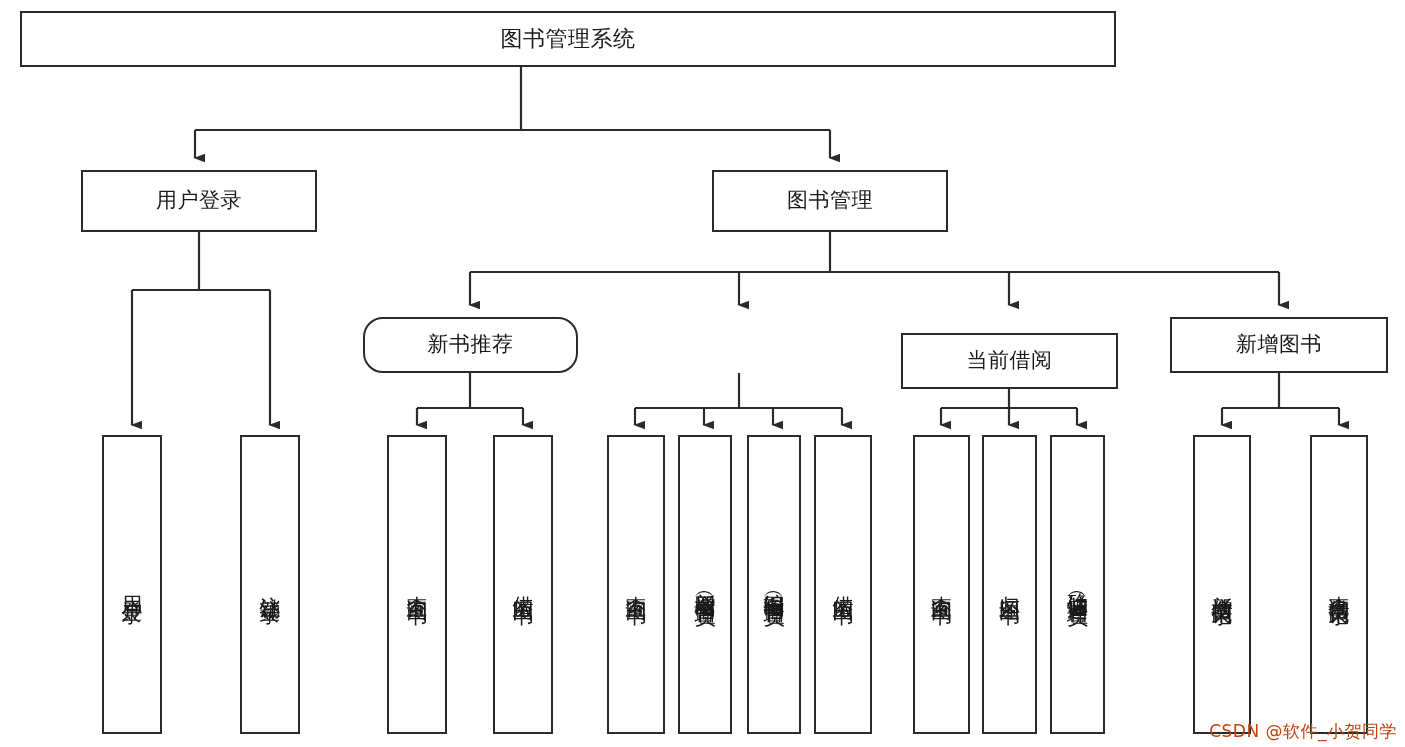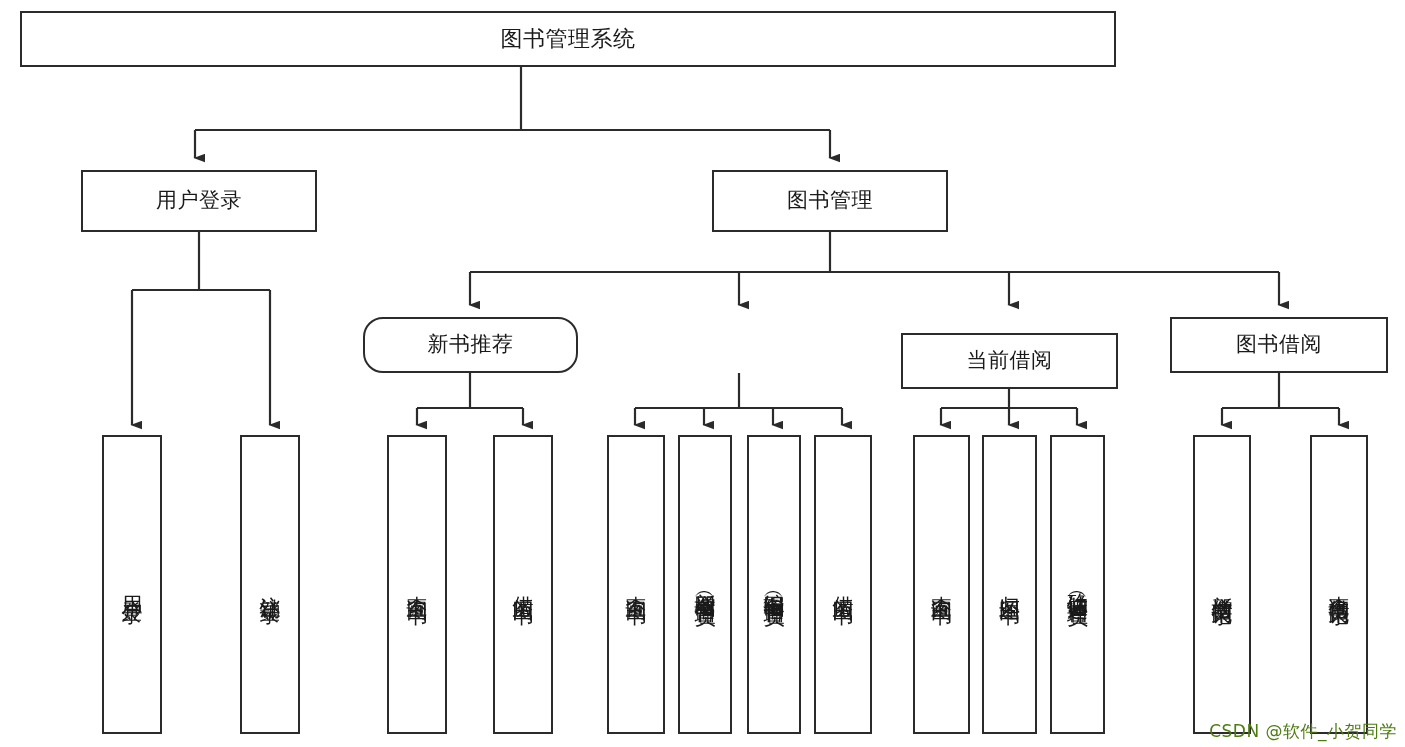--- a/index.html
+++ b/index.html
@@ -65,21 +65,21 @@
     max-height: 100%;
   }
   .node.vert.narrow .node-label {
     letter-spacing: 2px;
   }
   #watermark {
     position: absolute;
     right: 8px;
     bottom: 4px;
     font-size: 17px;
-    color: #4d7c0f;
+    color: #c2410c;
     letter-spacing: 0.5px;
     z-index: 3;
     white-space: nowrap;
   }
 </style>
 </head>
 <body>
 
 <div id="diagram-root">
 
@@ -144,21 +144,21 @@
     <span class="node-label">图书管理</span>
   </div>
 
   <div class="node horiz" style="left:363px; top:317px; width:215px; height:56px;border-radius:20px;">
     <span class="node-label">新书推荐</span>
   </div>
   <div class="node horiz" style="left:901px; top:317px; width:217px; height:56px;margin-top:16px;">
     <span class="node-label">当前借阅</span>
   </div>
   <div class="node horiz" style="left:1170px; top:317px; width:218px; height:56px;">
-    <span class="node-label">图书借阅</span>
+    <span class="node-label">新增图书</span>
   </div>
 
   <div class="node vert" style="left:102px; top:435px; width:60px; height:299px;">
     <span class="node-label">用户登录</span>
   </div>
   <div class="node vert" style="left:240px; top:435px; width:60px; height:299px;">
     <span class="node-label">注销登录</span>
   </div>
 
   <div class="node vert" style="left:387px; top:435px; width:60px; height:299px;">

